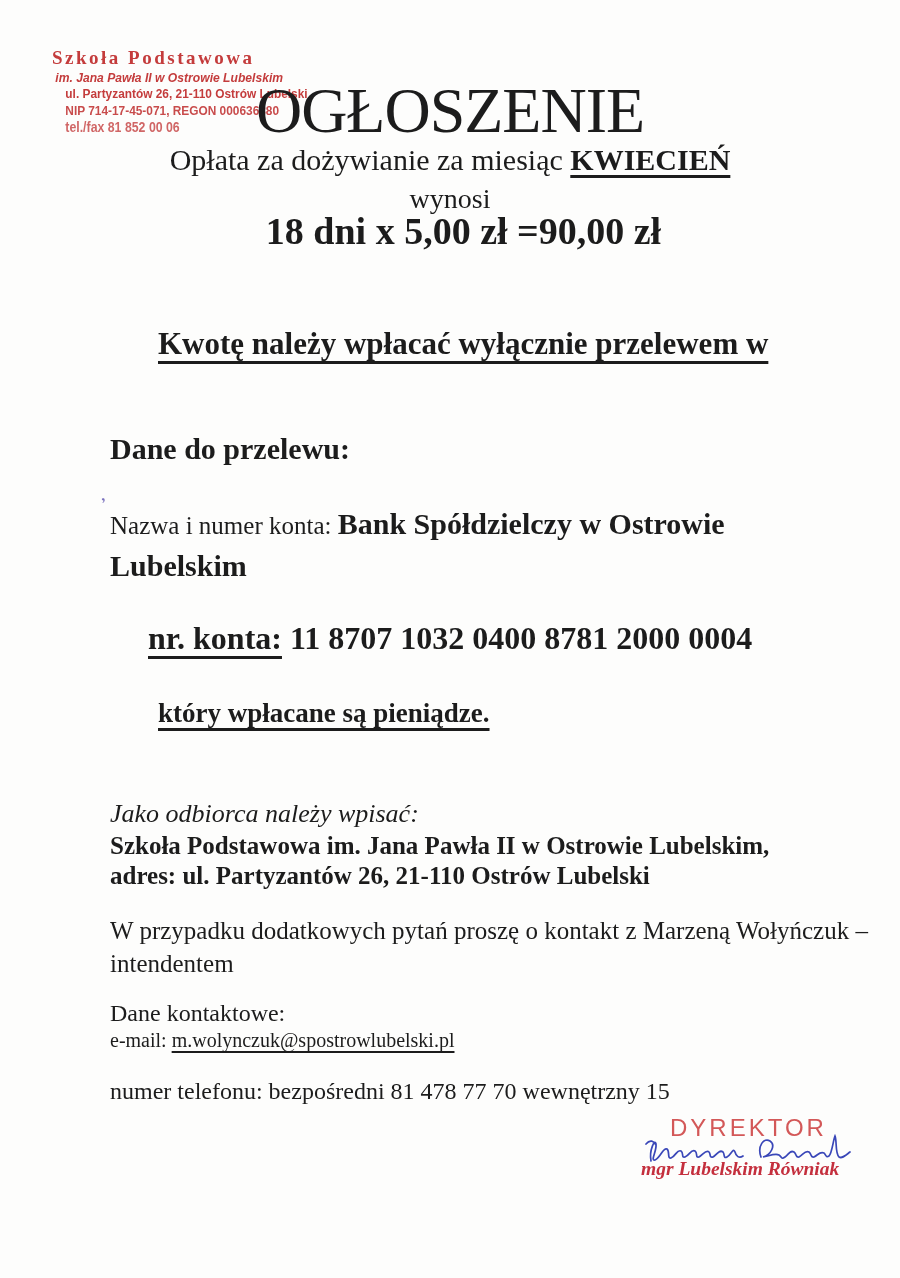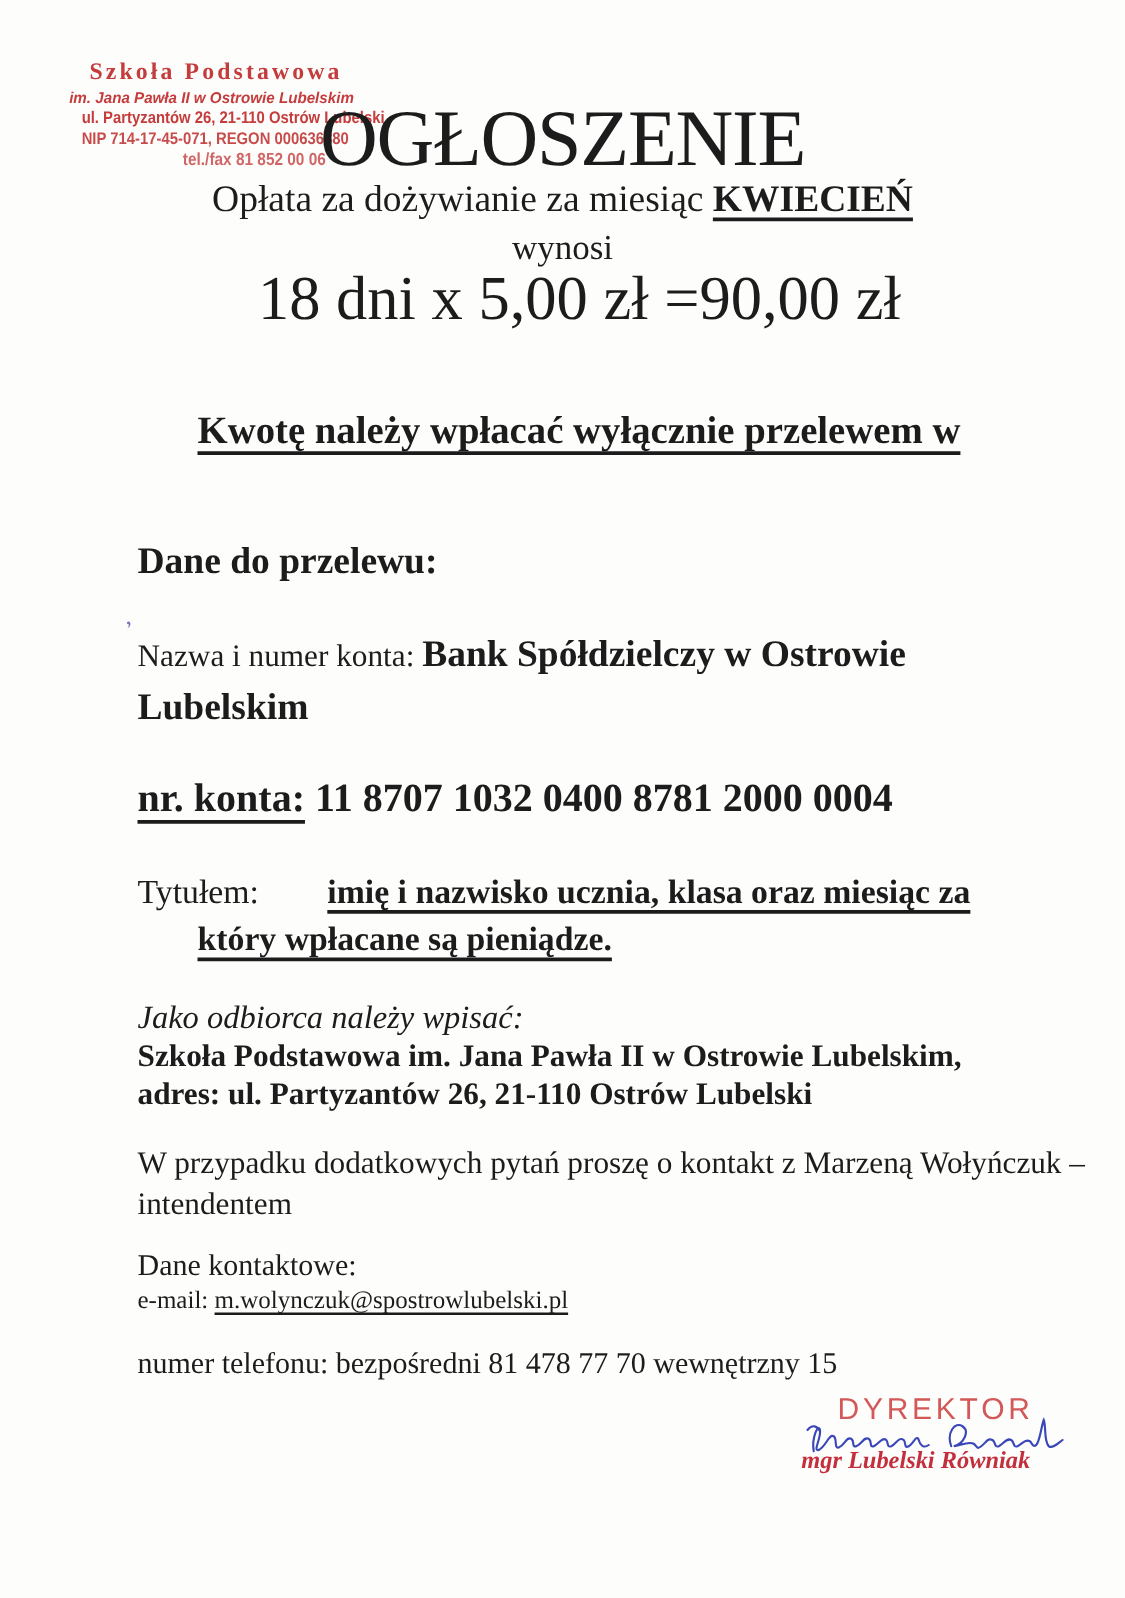--- a/index.html
+++ b/index.html
@@ -11,21 +11,21 @@
     position: relative;
     overflow: hidden;
   }
   .abs { position: absolute; }
   .nowrap { white-space: nowrap; }
   .center { left: 0; right: 0; text-align: center; }
 
   
   .stamp {
     left: 52px; top: 48px; width: 222px;
-    text-align: right;
+    text-align: left;
     color: var(--stamp-red, #c43c3c);
     line-height: 1.08;
   }
   .stamp-l1 {
     font-family: "Liberation Serif", serif;
     font-size: 19px; font-weight: bold; letter-spacing: 2.5px;
     white-space: nowrap;
   }
   .stamp-l2 {
     font-family: "Liberation Sans", sans-serif;
@@ -47,21 +47,21 @@
     letter-spacing: -1px;
   }
   .subtitle { top: 143px; font-size: 30px; }
   .subtitle b {
     font-weight: bold;
     text-decoration: underline;
     text-decoration-thickness: 2.5px;
     text-underline-offset: 5px;
   }
   .wynosi { top: 183px; font-size: 28px; }
-  .calc { top: 209px; font-size: 50px; font-weight: normal; padding-left: 27px; }
+  .calc { top: 209px; font-size: 38px; font-weight: bold; padding-left: 27px; }
 
   
   .left { left: 110px; }
   .deadline { top: 320px; font-size: 31px; font-weight: bold; line-height: 47px; }
   .u-thick {
     text-decoration: underline;
     text-decoration-thickness: 3px;
     text-underline-offset: 7px;
     margin-left: 48px;
   }
@@ -69,20 +69,21 @@
 
   .nazwa-line1 { top: 507px; font-size: 25px; }
   .nazwa-line1 .bank { font-size: 30px; font-weight: bold; }
   .nazwa-line2 { top: 549px; font-size: 30px; font-weight: bold; }
 
   .nrkonta { top: 620px; font-size: 32px; font-weight: bold; }
   .nrkonta .lbl {
     text-decoration: underline;
     text-decoration-thickness: 3px;
     text-underline-offset: 7px;
+    margin-left: 38px;
   }
 
   .tytulem { top: 694px; font-size: 27px; line-height: 38px; }
   .tytulem b.u-thick { text-underline-offset: 6px; }
 
   .jako { top: 799px; font-size: 26px; font-style: italic; }
   .school { top: 831px; font-size: 25px; font-weight: bold; line-height: 30px; }
   .questions { top: 914px; font-size: 25px; line-height: 33px; }
 
   .contact-heading { top: 1000px; font-size: 24px; }
@@ -143,21 +144,20 @@
 <div class="abs left dane-heading nowrap">Dane do przelewu:</div>
 
 <span class="abs ink-artifact">ʼ</span>
 
 <div class="abs left nazwa-line1 nowrap"><span>Nazwa i numer konta: </span><span class="bank">Bank Spółdzielczy w Ostrowie</span></div>
 <div class="abs left nazwa-line2 nowrap">Lubelskim</div>
 
 <div class="abs left nrkonta nowrap"><span class="lbl">nr. konta:</span><span> 11 8707 1032 0400 8781 2000 0004</span></div>
 
 <div class="abs left tytulem">
-  <div class="nowrap"><span>Tytułem: </span><b class="u-thick">imię i nazwisko ucznia, klasa oraz miesiąc za</b></div>
   <div class="nowrap"><b class="u-thick">który wpłacane są pieniądze.</b></div>
 </div>
 
 <div class="abs left jako nowrap">Jako odbiorca należy wpisać:</div>
 <div class="abs left school">
   <div class="nowrap">Szkoła Podstawowa im. Jana Pawła II w Ostrowie Lubelskim,</div>
   <div class="nowrap">adres: ul. Partyzantów 26, 21-110 Ostrów Lubelski</div>
 </div>
 
 <div class="abs left questions">
@@ -171,13 +171,13 @@
 
 <div class="abs dyrektor nowrap">DYREKTOR</div>
 
 <svg class="abs signature-svg" width="212" height="44" viewBox="0 0 212 44">
   <g fill="none" stroke="var(--signature-blue, #3a47b8)" stroke-width="1.7" stroke-linecap="round">
     <path d="M4,16 C8,11 12,13 14,17 M9,33 C7,22 13,10 14,16 C15,23 8,33 13,32 C19,29 21,19 25,21 C28,23 25,31 29,30 C34,28 35,21 39,23 C42,25 39,30 43,29 C48,27 49,21 53,23 C56,25 53,30 57,29 C61,27 64,21 67,24 C69,26 67,30 71,29 C75,27 77,21 81,24 C83,26 81,31 85,29 C89,27 91,19 93,24 C94,28 97,31 101,28"></path>
     <path d="M119,29 C115,18 122,9 128,13 C134,17 129,27 121,29 C127,28 133,25 137,27 C140,29 139,32 143,29 C147,26 148,22 152,24 C155,26 153,30 157,29 C161,27 163,22 167,24 C170,26 168,30 172,29 C176,27 178,23 182,25 C184,27 184,30 187,28 C190,25 191,13 193,8 C195,13 193,25 197,29 C200,31 204,27 208,24"></path>
   </g>
 </svg>
 
-<div class="abs mgr-name nowrap">mgr Lubelski Równiak</div>
+<div class="abs mgr-name nowrap">mgr Lubelskim Równiak</div>
 
 </body></html>

